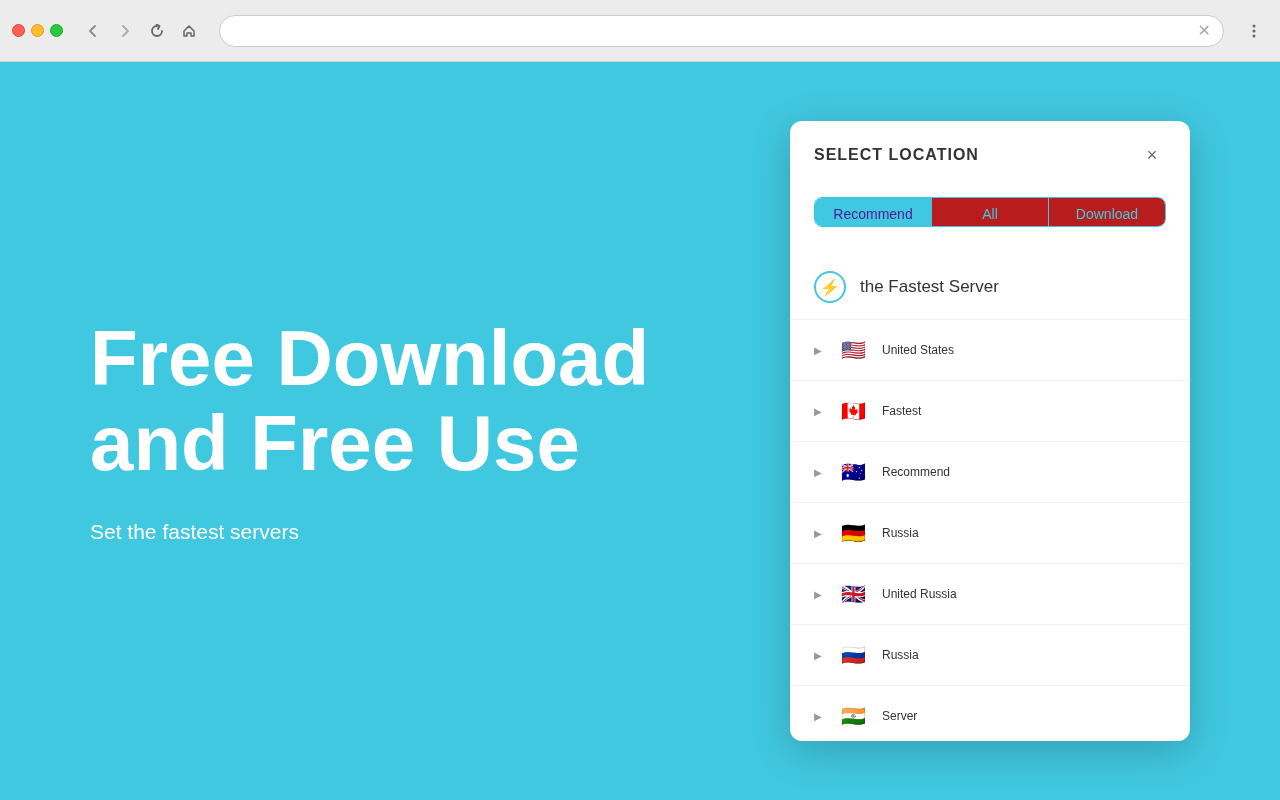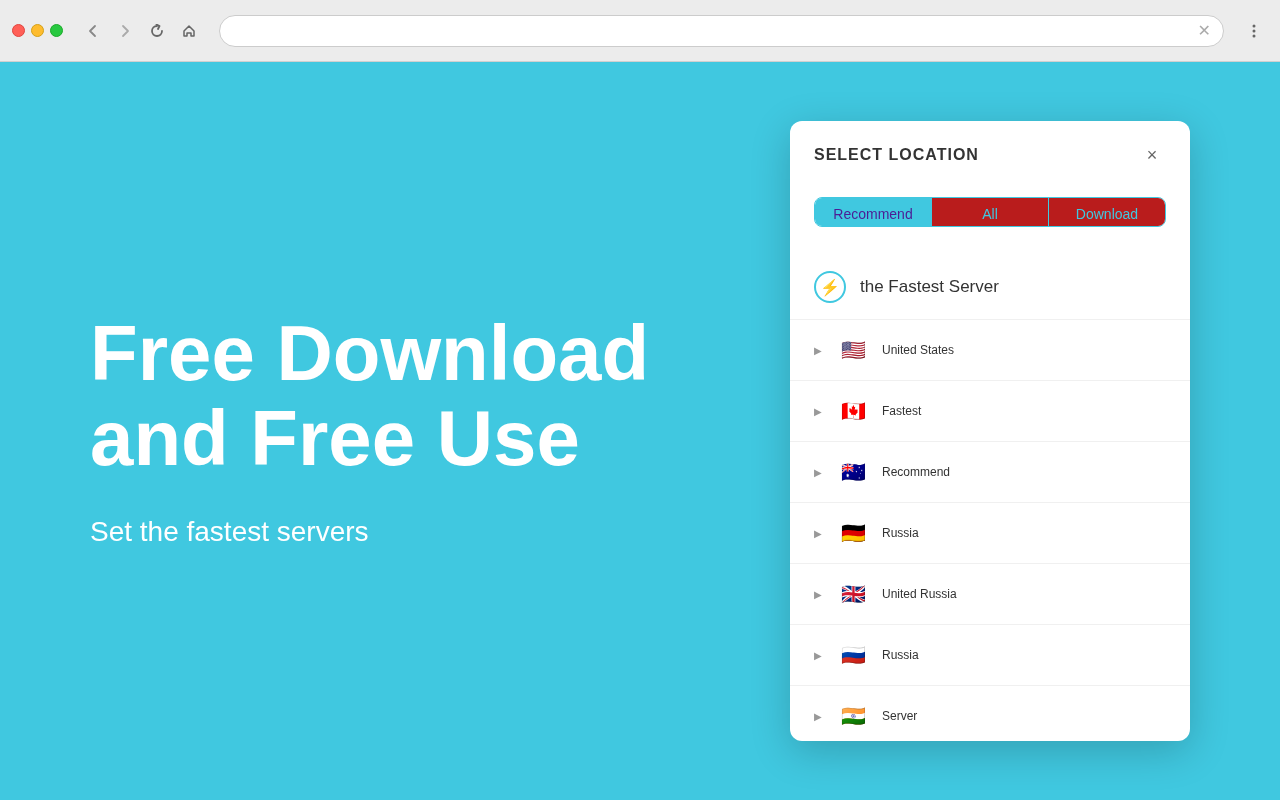--- a/index.html
+++ b/index.html
@@ -115,21 +115,21 @@
 
     .hero-title {
       font-size: 78px;
       font-weight: 700;
       color: white;
       line-height: 1.1;
       margin-bottom: 30px;
     }
 
     .hero-subtitle {
-      font-size: 28px;
+      font-size: 21px;
       color: white;
       font-weight: 400;
       line-height: 1.4;
     }
 
     
     .modal-overlay {
       position: absolute;
       top: 0; left: 0; right: 0; bottom: 0;
       display: flex;

